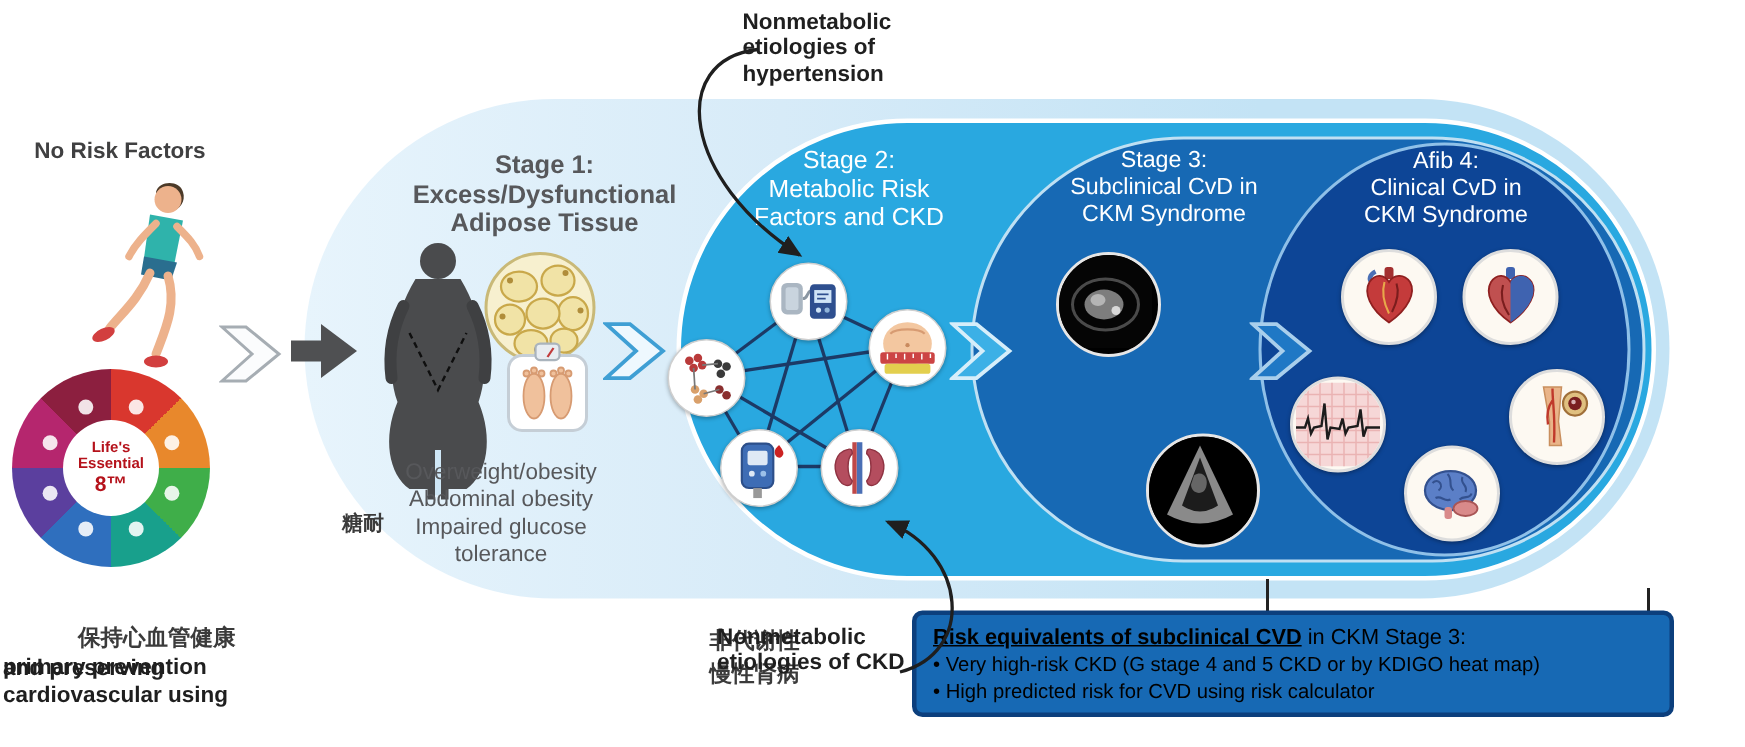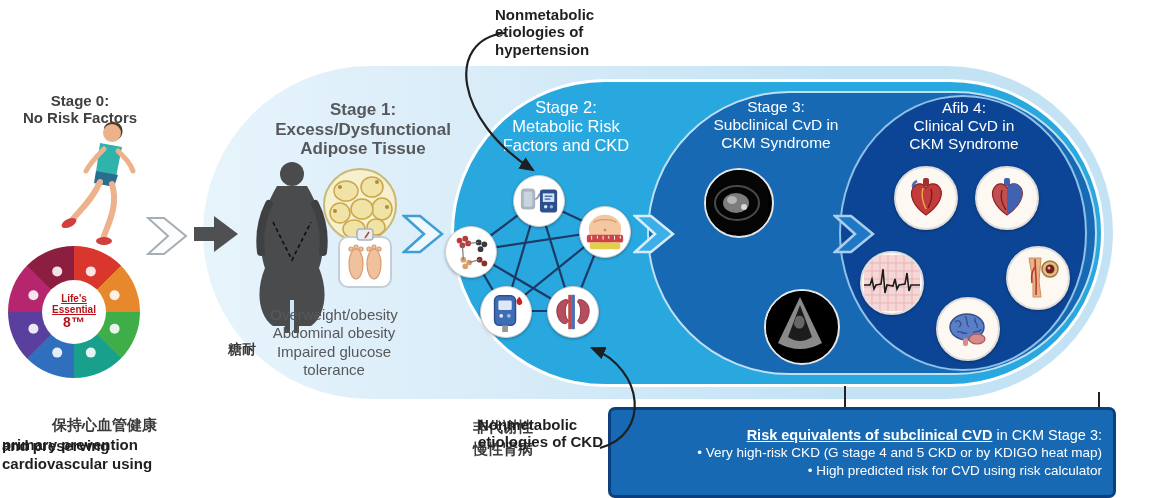--- a/index.html
+++ b/index.html
@@ -16,50 +16,49 @@
   .node{position:absolute;background:#fff;border:1px solid #cfcfcf;border-radius:50%;
         box-shadow:0 1px 3px rgba(0,0,0,.3);display:flex;align-items:center;justify-content:center;z-index:6;}
   .node-dark{position:absolute;background:#000;border:2px solid #e6e6e6;border-radius:50%;
         overflow:hidden;z-index:6;}
   .ic4{position:absolute;background:#fdf9f2;border:2px solid #ddd;border-radius:50%;
         box-shadow:0 1px 3px rgba(0,0,0,.35);display:flex;align-items:center;justify-content:center;z-index:6;}
   .anno{color:#1f1f1f;font-weight:bold;font-size:15px;line-height:1.15;text-align:left;z-index:10;}
   .cnline{color:#3b3b3b;font-weight:bold;font-size:15px;line-height:1.15;text-align:center;
           font-family:"DejaVu Sans",sans-serif;}
   .riskbox{position:absolute;left:608px;top:407px;width:480px;background:#1769b4;
-           border:3px solid #0c3f7d;border-radius:7px;padding:16px 11px;z-index:7;color:#ffffff;text-align:right;}
+           border:3px solid #0c3f7d;border-radius:7px;padding:6px 11px;z-index:7;color:#000000;}
   .rb-head{font-size:14.5px;line-height:1.25;}
   .rb-head .u{font-weight:bold;text-decoration:underline;}
   .rb-li{font-size:13.5px;line-height:1.3;}
   .rb-li::before{content:"• ";}
   .conn{position:absolute;width:2px;background:#222;z-index:6;}
   .le8{position:absolute;left:8px;top:246px;width:132px;height:132px;border-radius:50%;z-index:5;
        background:conic-gradient(#d9372e 0 12.5%,#e8882c 0 25%,#3fae49 0 37.5%,#18a08c 0 50%,
                   #2f6fbe 0 62.5%,#5b3f9e 0 75%,#b5266e 0 87.5%,#8c1f3f 0 100%);}
   .le8-center{position:absolute;left:34px;top:34px;width:64px;height:64px;border-radius:50%;background:#fff;
        display:flex;flex-direction:column;align-items:center;justify-content:center;color:#b5121b;font-weight:bold;}
-  .le8-center .s1{font-size:10px;line-height:1.05;text-decoration:underline;}
+  .le8-center .s1{font-size:10px;line-height:1.05;}
   .le8-center .s8{font-size:14px;line-height:1.05;}
 </style>
 </head>
 <body>
 
 <div class="canvas">
 
   <div class="pill" style="left:203px;top:66px;width:910px;height:333px;border-radius:170px;z-index:1;
               background:linear-gradient(90deg,#e7f4fc 0%,#d7ebf8 35%,#c3e3f5 70%);"></div>
   <div class="pill" style="left:451px;top:79px;width:653px;height:308px;border-radius:154px;z-index:2;
               background:#29a8e0;border:3px solid #fff;box-sizing:border-box;"></div>
   <div class="pill" style="left:647px;top:91px;width:450px;height:284px;border-radius:142px;z-index:3;
               background:#1769b4;border:2px solid #bfe0f3;box-sizing:border-box;"></div>
   <div class="pill" style="left:839px;top:95px;width:248px;height:276px;border-radius:50%;z-index:4;
               background:#0d4596;border:2px solid #8fc0e8;box-sizing:border-box;"></div>
 
   <div class="abs t-dark0 ctr" style="left:0;top:92px;width:160px;font-size:15px;z-index:5;">
-    <div>Stage 0:</div>
     <div>No Risk Factors</div>
   </div>
 
   <svg class="abs" style="left:48px;top:116px;z-index:5;" width="112" height="146" viewBox="0 0 112 146">
     <path d="M56,12 C58,4 72,4 74,12 C76,18 72,24 66,25 L58,22 Z" fill="#4c3a28"></path>
     <circle cx="64" cy="17" r="9" fill="#edb28c"></circle>
     <path d="M52,27 L74,31 L68,61 L48,56 Z" fill="#2fb3ab"></path>
     <path d="M56,33 C48,41 42,47 38,55" stroke="#edb28c" stroke-width="5" fill="none" stroke-linecap="round"></path>
     <path d="M70,35 C78,43 82,47 85,55" stroke="#edb28c" stroke-width="5" fill="none" stroke-linecap="round"></path>
     <path d="M48,55 L70,59 L66,71 L46,67 Z" fill="#2a6e8f"></path>

